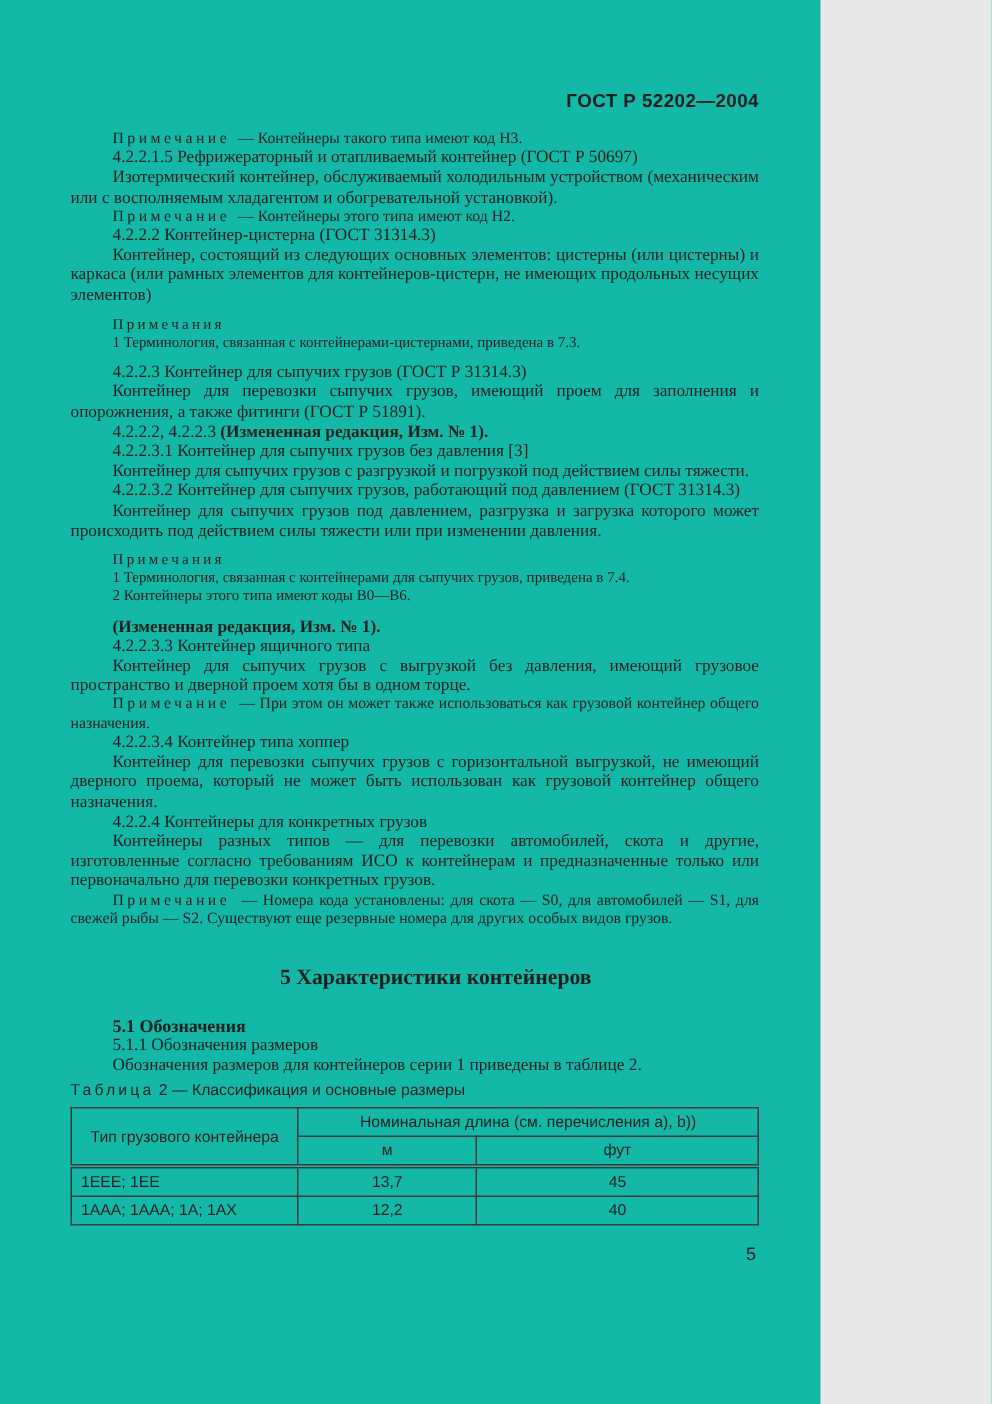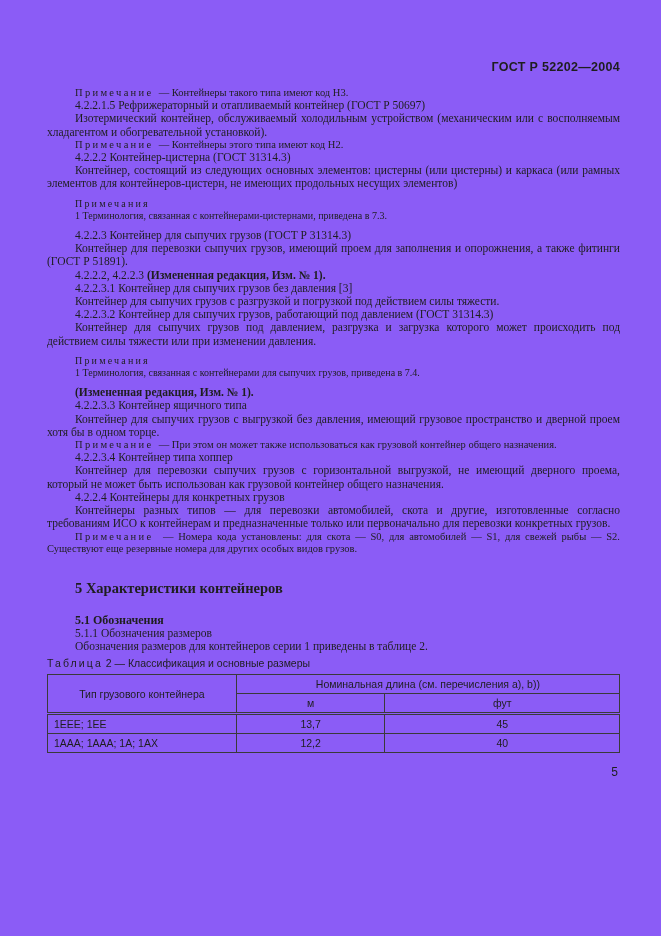--- a/index.html
+++ b/index.html
@@ -1,20 +1,20 @@
 <!DOCTYPE html>
 <html lang="ru"><head>
 <meta charset="utf-8">
 <style>
   html,body{margin:0;padding:0;background:#e9e9e7;}
   .page{
     position:relative;
-    width:661px;height:936px;
+    width:547px;height:936px;
     box-sizing:border-box;
-    background:#8b5cf6;
+    background:#14b8a6;
     padding:60px 41px 0 47px;
     font-family:"Liberation Sans","DejaVu Sans",sans-serif;
     color:#1e1e1e;
     overflow:hidden;
   }
   .doc-header{
     text-align:right;
     font-weight:bold;
     font-size:12.5px;
     letter-spacing:.3px;
@@ -30,21 +30,21 @@
     font-size:10.5px;line-height:12.2px;
     text-align:justify;text-indent:28px;
     margin:7px 0;
   }
   .note .nlabel{letter-spacing:.22em;}
   .notes{font-size:10px;line-height:12.2px;margin:7px 0;}
   .notes .nlabel{letter-spacing:.22em;display:block;text-indent:28px;}
   .notes .nitem{display:block;text-indent:28px;}
   .h1{
     font-size:14.5px;font-weight:bold;
-    margin:25px 0 0;text-indent:28px;line-height:17px;
+    margin:25px 0 0;text-indent:28px;line-height:17px;text-align:center;
   }
   .h2{
     font-size:12px;font-weight:bold;
     margin:16px 0 0;text-indent:28px;line-height:14px;
   }
   .sub{margin-top:12px;}
   .tbl-caption{
     font-size:10.5px;
     margin:4px 0 5px;
   }
@@ -95,20 +95,21 @@
       <p class="p">4.2.2.3 Контейнер для сыпучих грузов (ГОСТ Р 31314.3)</p>
       <p class="p">Контейнер для перевозки сыпучих грузов, имеющий проем для заполнения и опорожнения, а также фитинги (ГОСТ Р 51891).</p>
       <p class="pb">4.2.2.2, 4.2.2.3 <b>(Измененная редакция, Изм. № 1).</b></p>
       <p class="p">4.2.2.3.1 Контейнер для сыпучих грузов без давления [3]</p>
       <p class="p">Контейнер для сыпучих грузов с разгрузкой и погрузкой под действием силы тяжести.</p>
       <p class="p">4.2.2.3.2 Контейнер для сыпучих грузов, работающий под давлением (ГОСТ 31314.3)</p>
       <p class="p">Контейнер для сыпучих грузов под давлением, разгрузка и загрузка которого может происходить под действием силы тяжести или при изменении давления.</p>
       <div class="notes">
         <span class="nlabel">Примечания</span>
         <span class="nitem">1 Терминология, связанная с контейнерами для сыпучих грузов, приведена в 7.4.</span>
+        <span class="nitem">2 Контейнеры этого типа имеют коды В0—В6.</span>
       </div>
       <p class="pbold">(Измененная редакция, Изм. № 1).</p>
       <p class="p">4.2.2.3.3 Контейнер ящичного типа</p>
       <p class="p">Контейнер для сыпучих грузов с выгрузкой без давления, имеющий грузовое пространство и дверной проем хотя бы в одном торце.</p>
       <p class="note"><span class="nlabel">Примечание</span>&nbsp; — При этом он может также использоваться как грузовой контейнер общего назначения.</p>
       <p class="p">4.2.2.3.4 Контейнер типа хоппер</p>
       <p class="p">Контейнер для перевозки сыпучих грузов с горизонтальной выгрузкой, не имеющий дверного проема, который не может быть использован как грузовой контейнер общего назначения.</p>
       <p class="p">4.2.2.4 Контейнеры для конкретных грузов</p>
       <p class="p">Контейнеры разных типов — для перевозки автомобилей, скота и другие, изготовленные согласно требованиям ИСО к контейнерам и предназначенные только или первоначально для перевозки конкретных грузов.</p>
       <p class="note"><span class="nlabel">Примечание</span>&nbsp; — Номера кода  установлены:  для скота — S0, для  автомобилей — S1,  для   свежей рыбы — S2. Существуют еще резервные номера для других особых видов грузов.</p>

